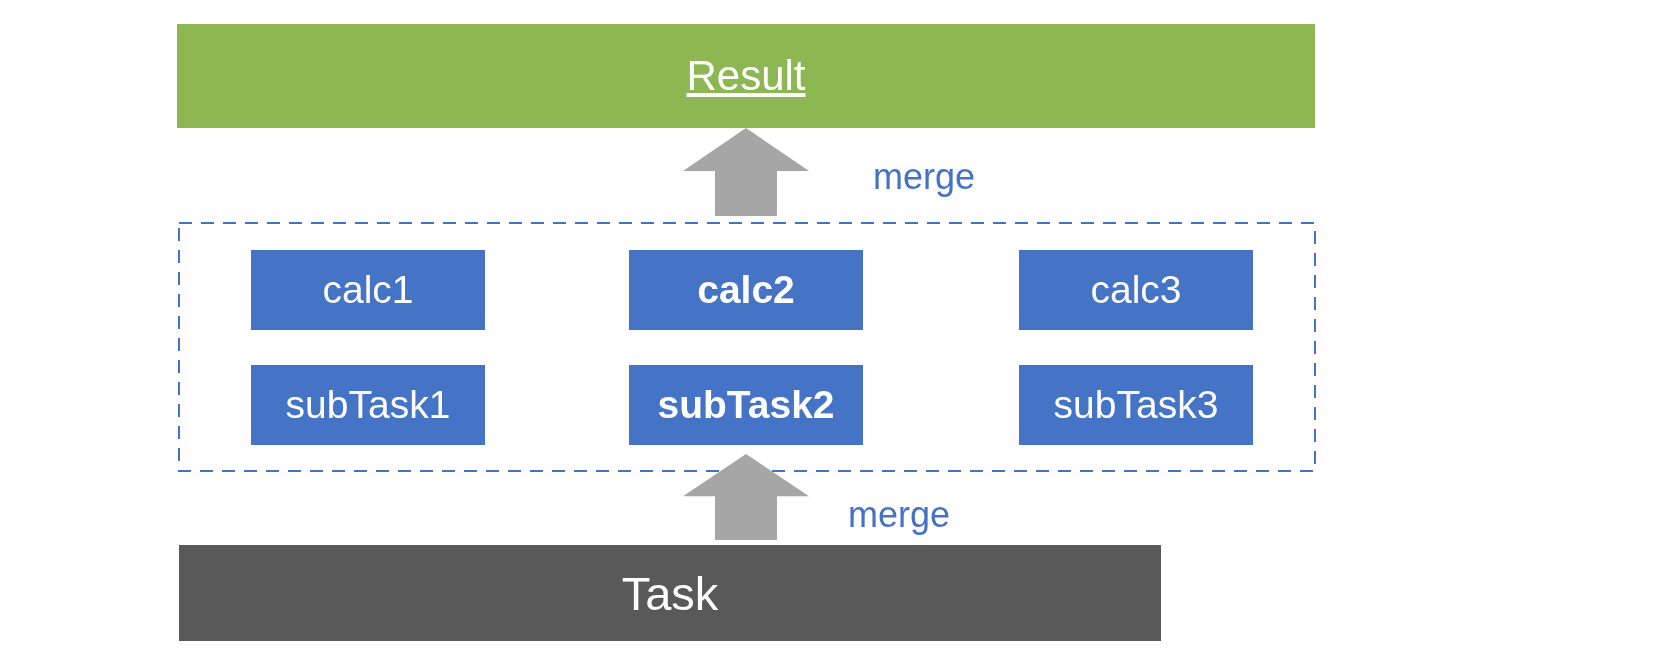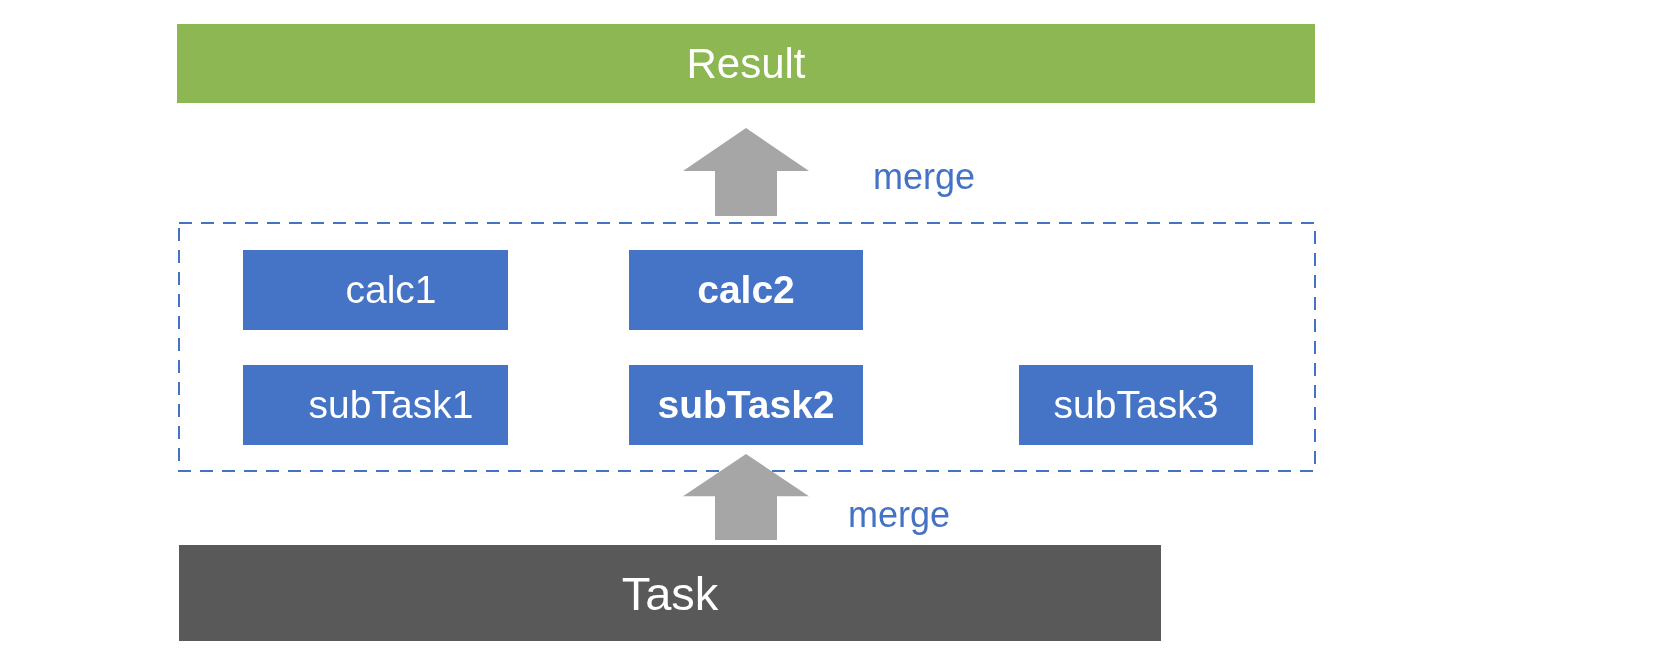--- a/index.html
+++ b/index.html
@@ -19,23 +19,24 @@
     position: absolute;
     display: flex;
     align-items: center;
     justify-content: center;
     color: var(--text-white, #ffffff);
   }
   .result-bar {
     left: 177px;
     top: 24px;
     width: 1138px;
-    height: 79px;
+    height: 104px;
     background: var(--result-green, #8CB752);
     font-size: 42px;
+    text-decoration: underline;
   }
   .task-bar {
     left: 179px;
     top: 545px;
     width: 982px;
     height: 96px;
     background: var(--task-gray, #595959);
     font-size: 47px;
   }
   .dashed-box {
@@ -59,21 +60,21 @@
     background: var(--node-blue, #4573C6);
     color: var(--text-white, #ffffff);
     font-size: 39px;
     display: flex;
     align-items: center;
     justify-content: center;
     z-index: 2;
   }
   .row-calc    { top: 250px; }
   .row-subtask { top: 365px; }
-  .col-1 { left: 243px; padding-left: 31px; }
+  .col-1 { left: 251px; }
   .col-2 { left: 629px; font-weight: bold; }
   .col-3 { left: 1019px; }
   .up-arrow {
     position: absolute;
     width: 126px;
     background: var(--arrow-gray, #A6A6A6);
     clip-path: polygon(50% 0, 100% 49%, 74.6% 49%, 74.6% 100%, 25.4% 100%, 25.4% 49%, 0 49%);
     z-index: 3;
   }
   .merge-arrow {
@@ -121,20 +122,23 @@
       <rect x="1" y="1" width="1136" height="248" fill="none" stroke="currentColor" stroke-width="2" stroke-dasharray="13 9"></rect>
     </svg>
   </div>
 
   <div class="node row-calc col-1">
     <span>calc1</span>
   </div>
   <div class="node row-calc col-2">
     <span>calc2</span>
   </div>
+  <div class="node row-calc col-3">
+    <span>calc3</span>
+  </div>
 
   <div class="node row-subtask col-1">
     <span>subTask1</span>
   </div>
   <div class="node row-subtask col-2">
     <span>subTask2</span>
   </div>
   <div class="node row-subtask col-3">
     <span>subTask3</span>
   </div>

